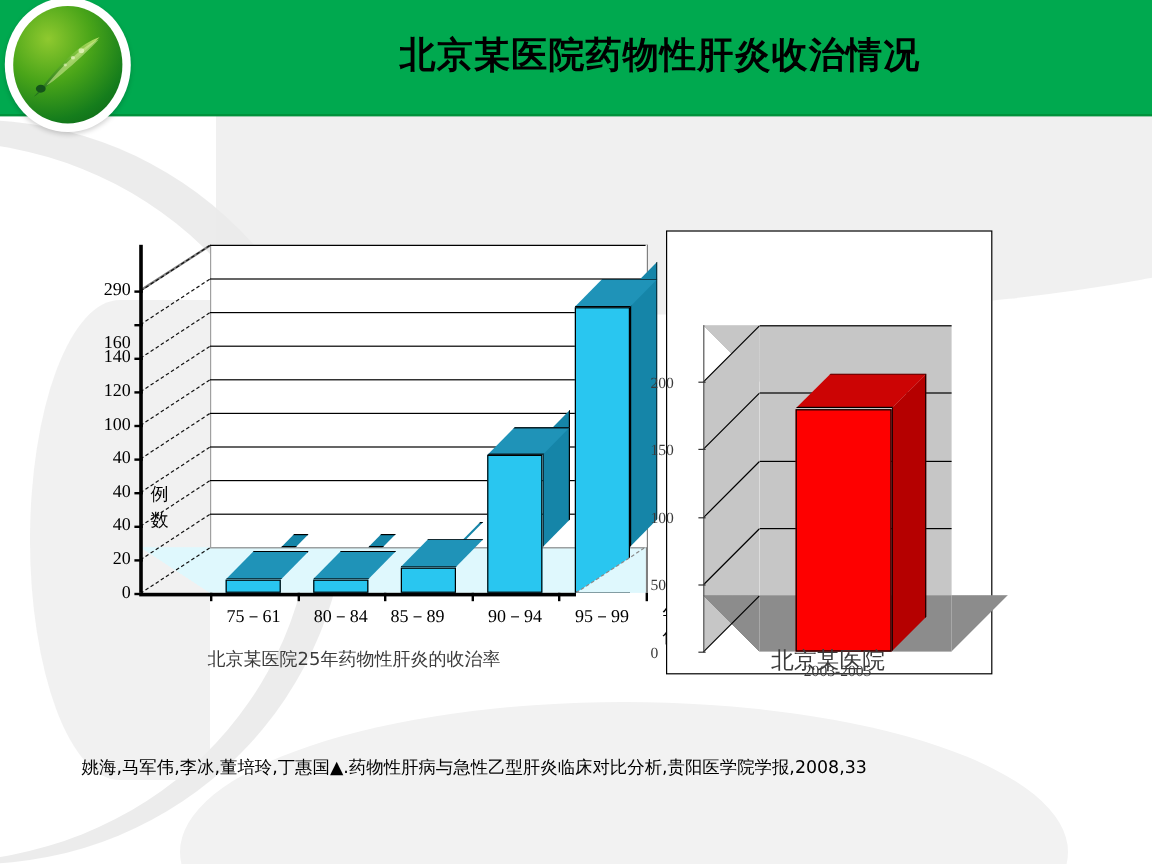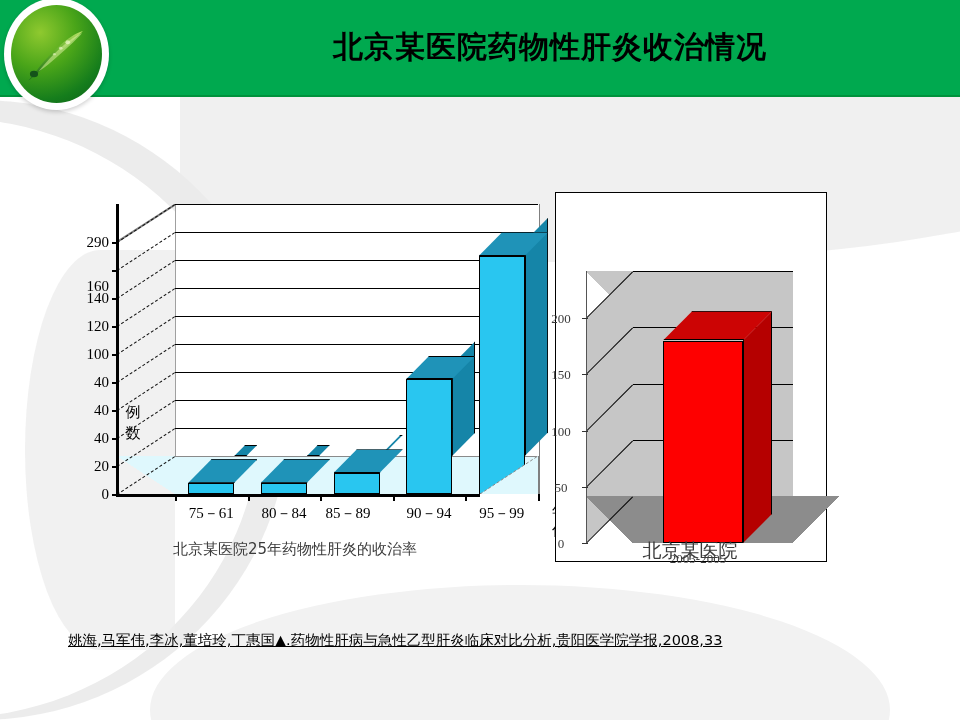--- a/index.html
+++ b/index.html
@@ -112,21 +112,21 @@
   #chart-right .rwall-top-tri{position:absolute;left:30px;top:78px;width:47px;height:47px;
     background:linear-gradient(to top right,transparent 49.6%,#c6c6c6 50%);}
   #chart-right .rgrid{position:absolute;left:77px;width:160px;height:0;
     border-top:1.5px solid #000;}
   #chart-right .rdepth{position:absolute;height:0;border-top:1px solid #000;
     transform-origin:left center;}
   #chart-right .ryaxis{position:absolute;left:30px;top:78px;width:0;height:272px;
     border-left:1.5px solid #555;}
   #chart-right .rytick{position:absolute;left:26px;width:6px;height:0;
     border-top:1.5px solid #333;}
-  #chart-right .rylabel{position:absolute;left:-14px;width:38px;text-align:center;
+  #chart-right .rylabel{position:absolute;left:-14px;width:38px;text-align:left;
     font-size:13px;color:#3a3a3a;line-height:11px;
     font-family:"Liberation Serif","DejaVu Serif",serif;}
   #chart-right .rxcat{position:absolute;left:62px;top:358px;width:160px;
     text-align:center;font-size:13px;color:#3a3a3a;
     font-family:"Liberation Serif","DejaVu Serif",serif;}
   .rbar .rface{position:absolute;background:#fe0000;border:1px solid #000;
     box-sizing:border-box;}
   .rbar .rside{position:absolute;background:#b50000;border:1px solid #000;
     box-sizing:border-box;}
   .rbar .rtop{position:absolute;background:#cc0404;border:1px solid #000;
@@ -136,21 +136,21 @@
   #caption-left{position:absolute;left:120px;top:540px;width:350px;text-align:center;
     font-size:15px;color:#3b3b3b;
     font-family:"DejaVu Sans","Liberation Sans",sans-serif;}
   #caption-right{position:absolute;left:560px;top:538px;width:260px;text-align:center;
     font-size:19px;color:#3b3b3b;
     font-family:"DejaVu Sans","Liberation Sans",sans-serif;}
 
   
   #citation{position:absolute;left:68px;top:630px;width:830px;
     font-size:14.5px;line-height:21px;color:#000;
-    font-family:"DejaVu Sans","Liberation Sans",sans-serif;text-decoration:underline;}
+    font-family:"DejaVu Sans","Liberation Sans",sans-serif;}
   #citation .ln2{padding-left:12px;}
 </style>
 </head>
 <body>
 
 <div id="slide-bg">
   <div class="deco-arc-1"></div>
   <div class="deco-arc-1b"></div>
   <div class="deco-arc-2"></div>
   <div class="deco-arc-3"></div>

